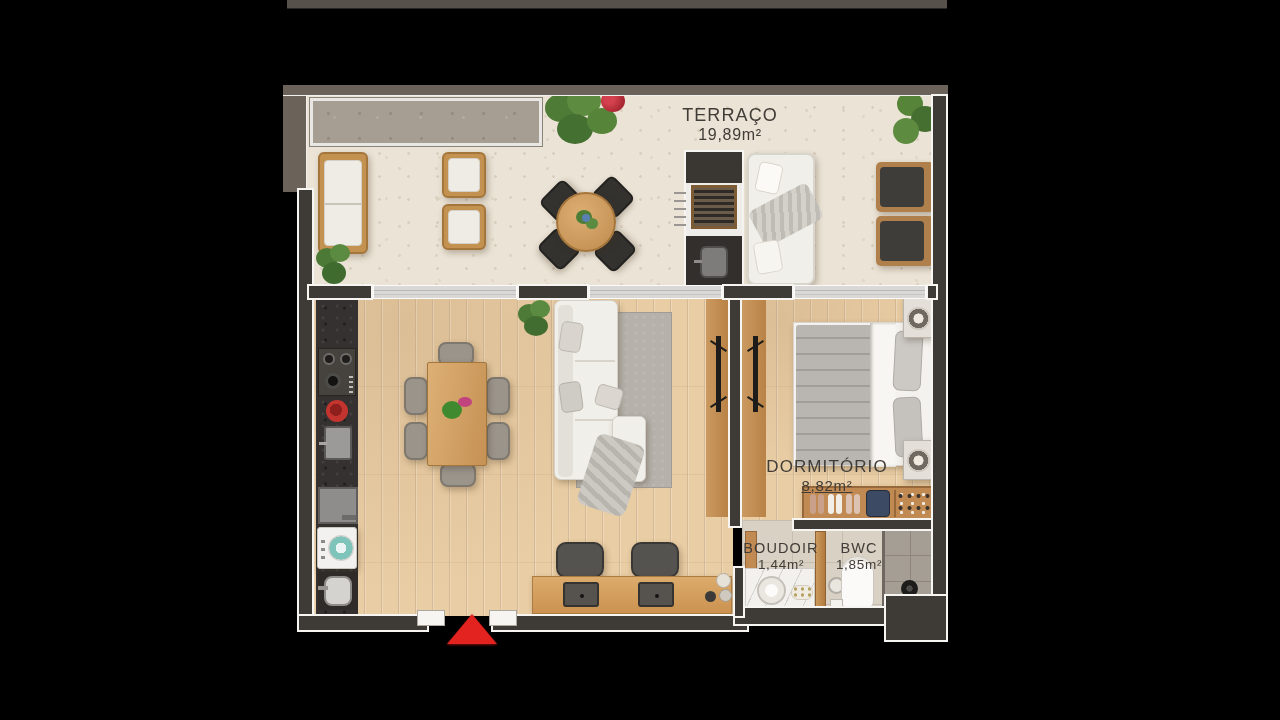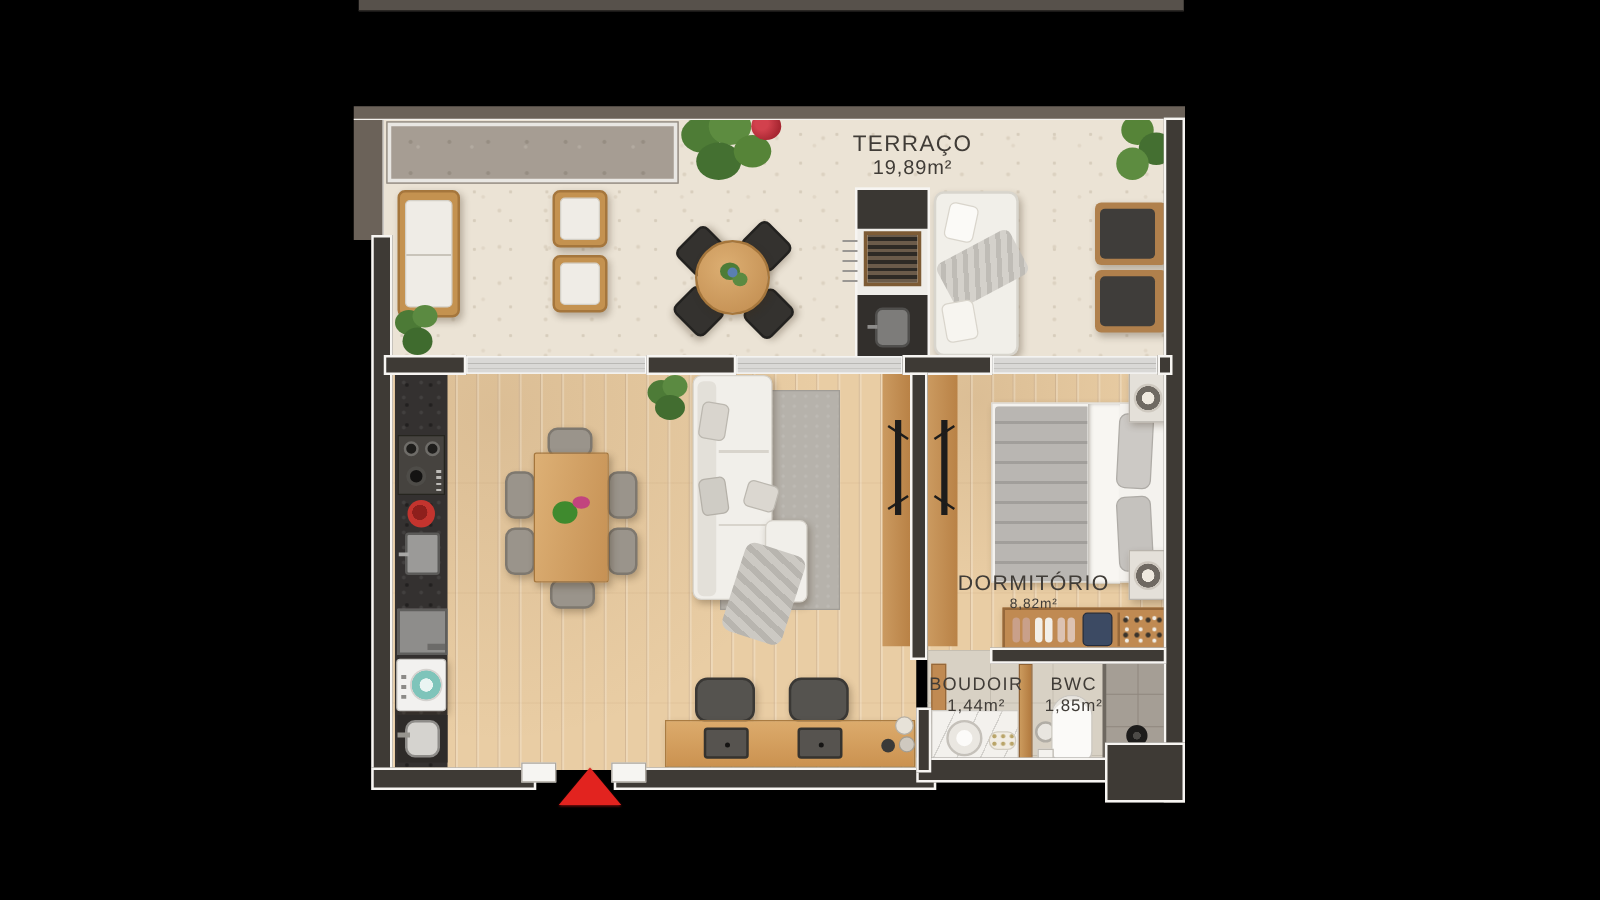--- a/index.html
+++ b/index.html
@@ -38,21 +38,21 @@
   .planter{background-color:#a69d93;border:3px solid #e9e7e3;outline:1px solid #8a837a;
     background-image:radial-gradient(circle,#968d82 1.2px,transparent 2px),
                      radial-gradient(circle,#b3aba1 1px,transparent 1.8px);
     background-size:31px 25px,43px 33px;}
 
   
   .label{position:absolute;text-align:center;color:#403c37;line-height:1.16;letter-spacing:1.1px;}
   .label .nm{display:block;}
   .label .ar{display:block;letter-spacing:.7px;}
   .lab-lg .nm{font-size:18px;} .lab-lg .ar{font-size:16px;}
-  .lab-md .nm{font-size:17px;} .lab-md .ar{font-size:11px;}
+  .lab-md .nm{font-size:17px;} .lab-md .ar{font-size:15px;text-decoration:underline;}
   .lab-sm .nm{font-size:14.5px;} .lab-sm .ar{font-size:13.5px;}
 
   
   .wood-f{background:#c49250;border:2px solid #a5763c;border-radius:6px;}
   .cushion{background:#efece6;border:1px solid #d4d0c7;border-radius:4px;}
   .darkchair{background:#34322f;border:2px solid #232220;border-radius:6px;}
   .graychair{background:#9a948b;border:2px solid #7e786f;border-radius:8px;}
   .plantblob{position:absolute;border-radius:50%;}
   .tv{position:absolute;width:5px;background:#1d1c1b;}
   .tv::before,.tv::after{content:"";position:absolute;left:-7px;width:19px;height:2px;background:#1d1c1b;}

